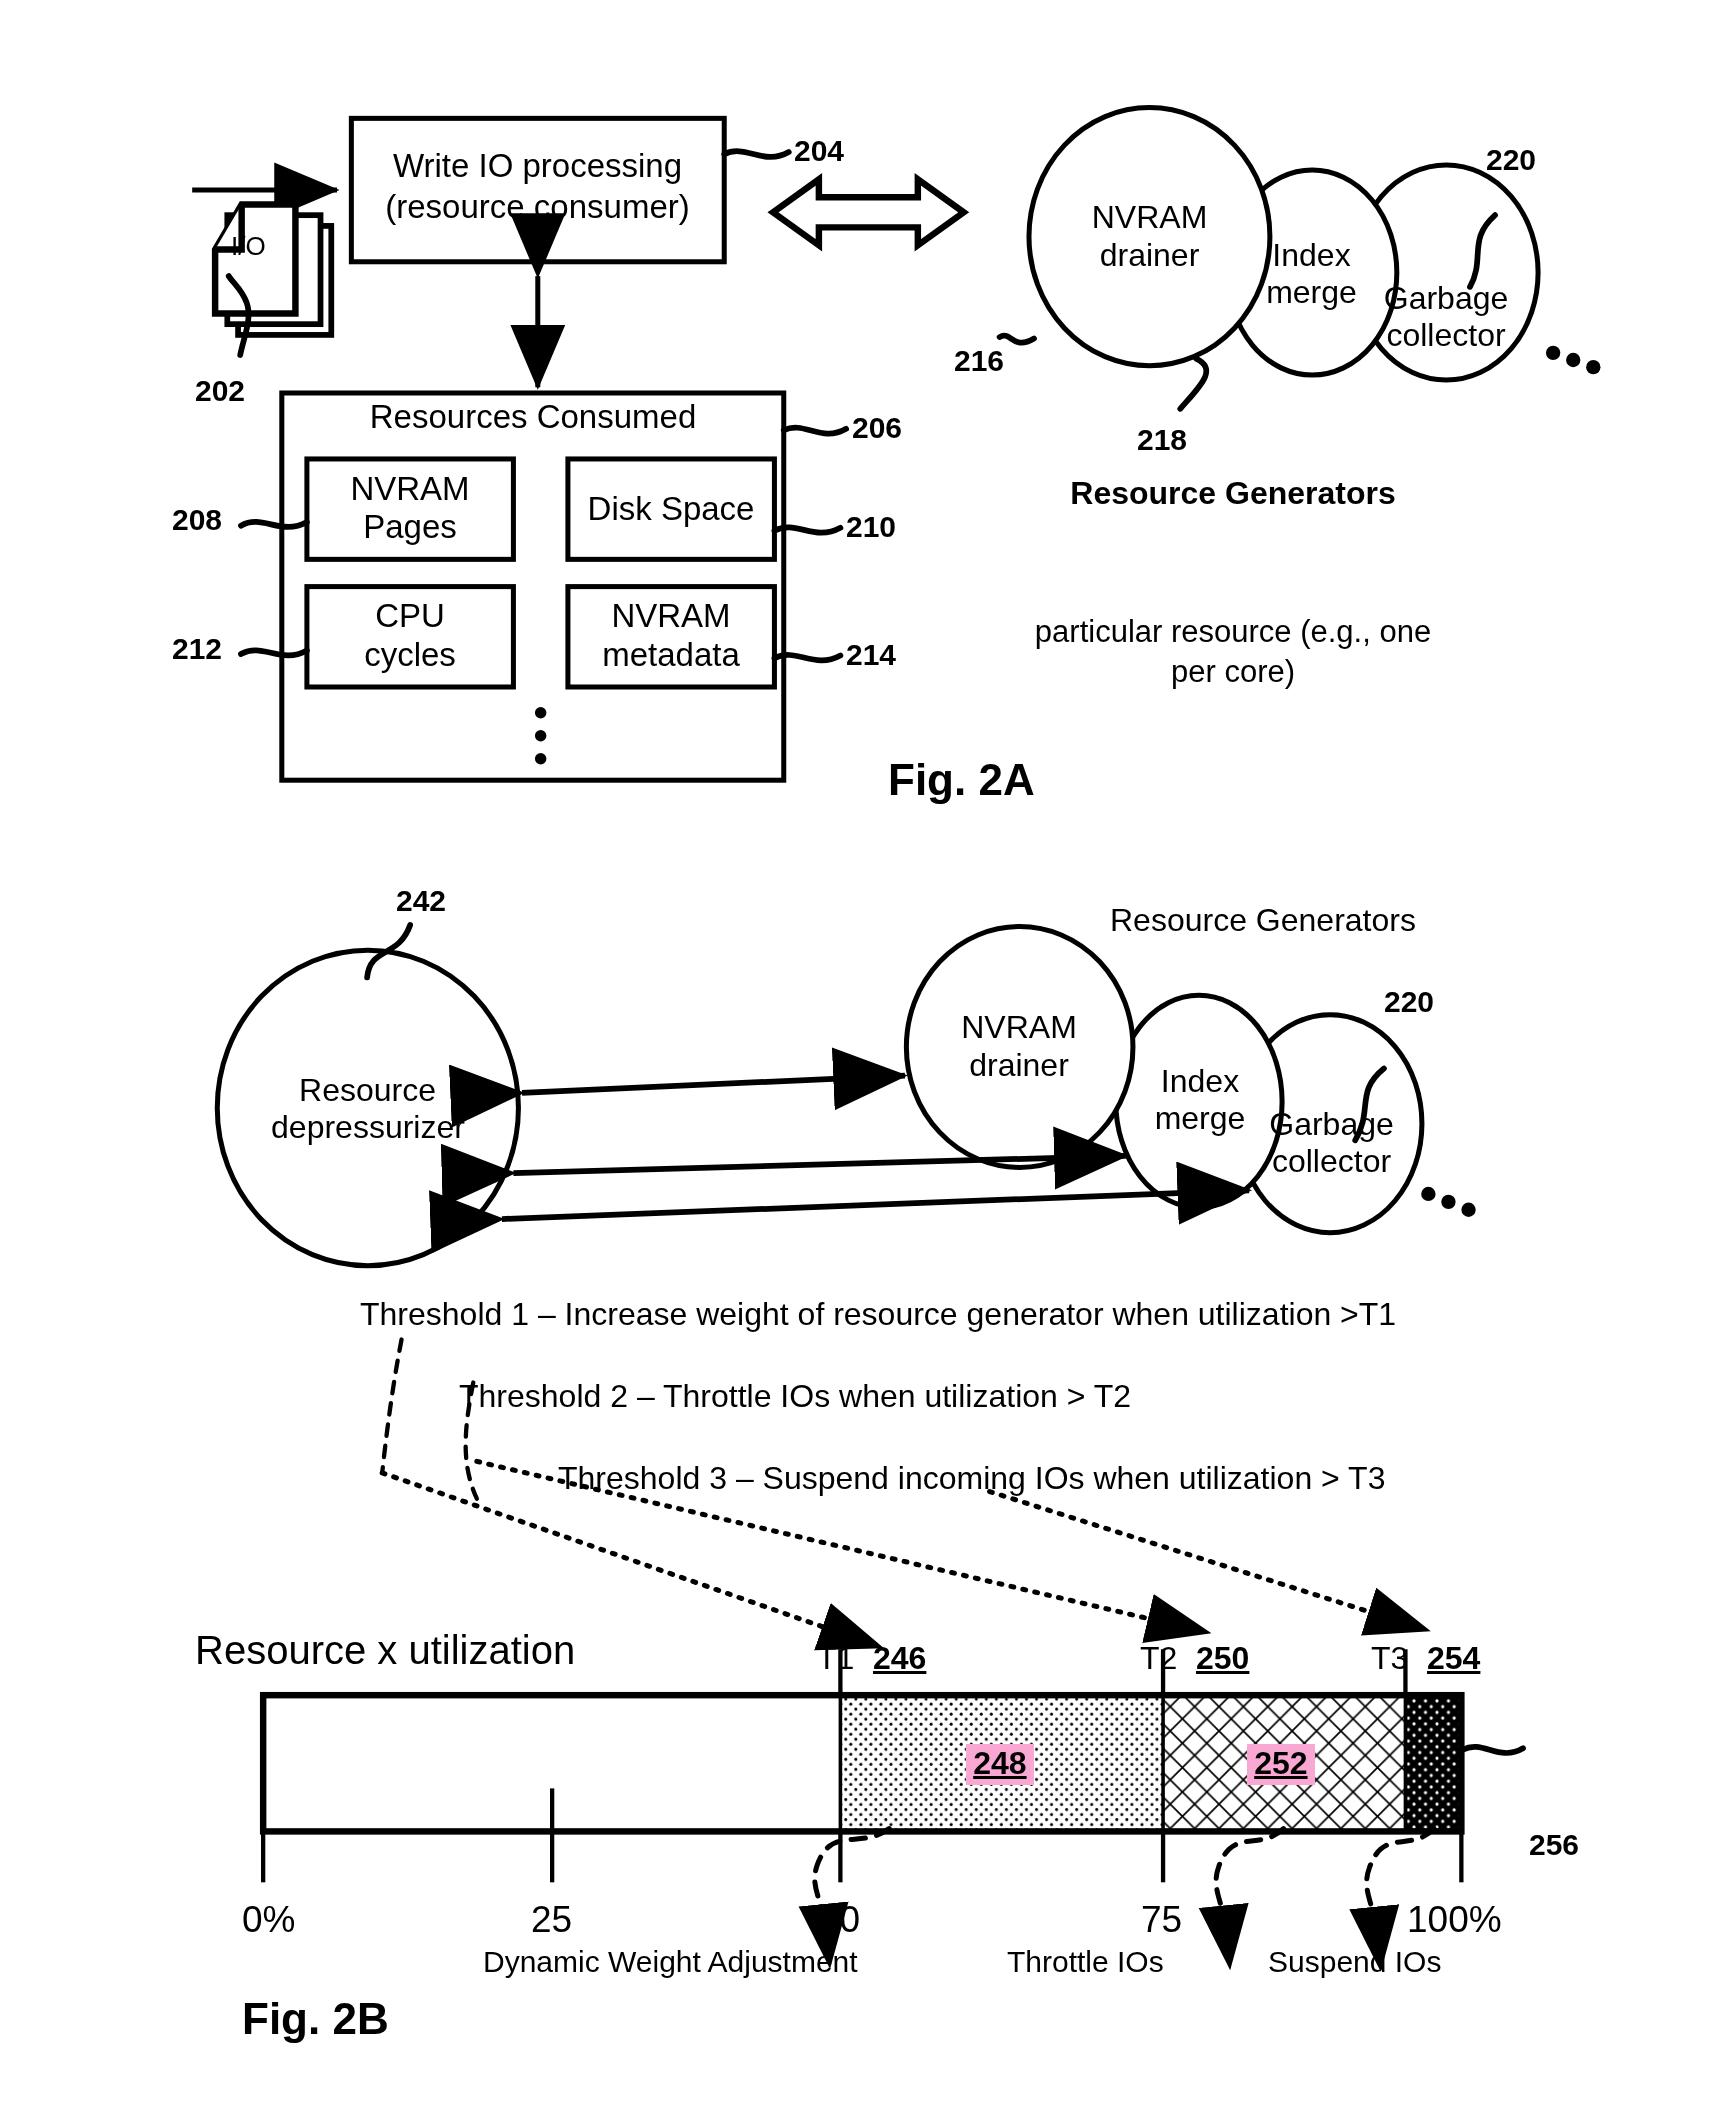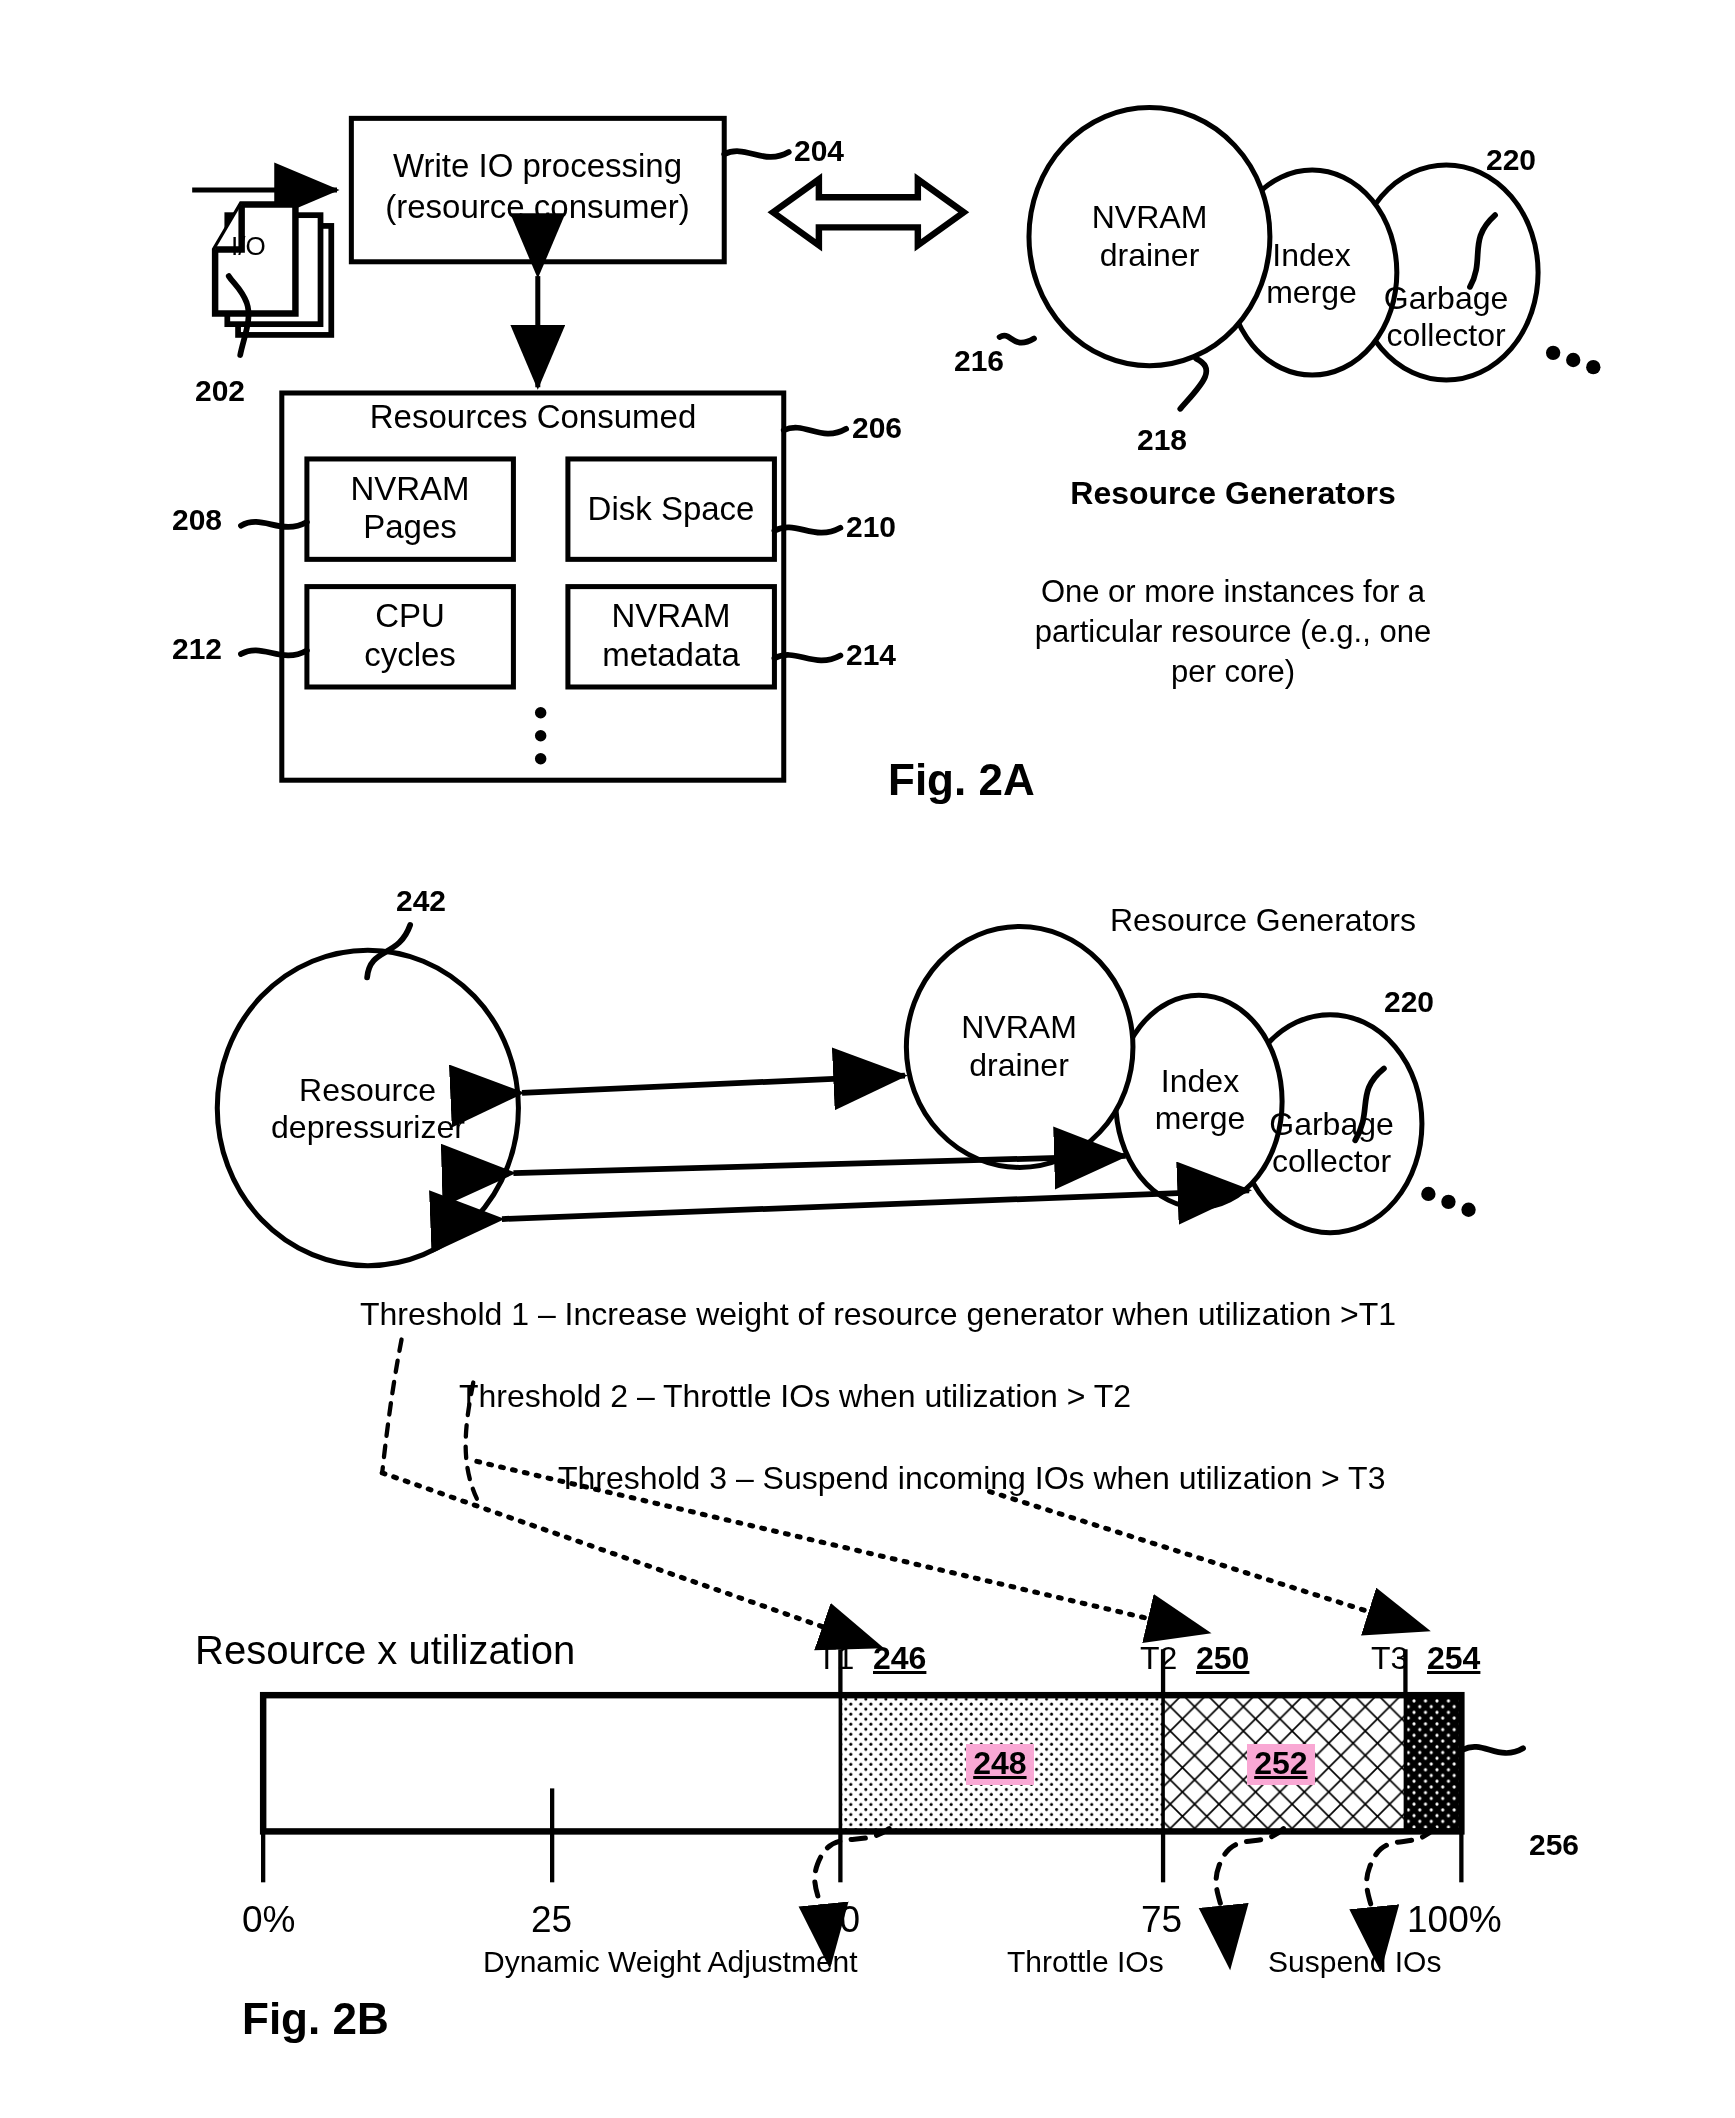--- a/index.html
+++ b/index.html
@@ -201,21 +201,20 @@
 
   <div class="txt circlbl ctr" style="left:1240px;top:237px;width:143px;">Index</div>
   <div class="txt circlbl ctr" style="left:1240px;top:274px;width:143px;">merge</div>
   <div class="txt ref" style="left:1137px;top:422px;">218</div>
 
   <div class="txt circlbl ctr" style="left:1367px;top:280px;width:158px;">Garbage</div>
   <div class="txt circlbl ctr" style="left:1367px;top:317px;width:158px;">collector</div>
   <div class="txt ref" style="left:1486px;top:142px;">220</div>
 
   <div class="txt genhdr ctr" style="left:989px;top:475px;width:488px;">Resource Generators</div>
-  <div class="txt note ctr" style="left:982px;top:574px;width:502px;">One or more instances for a</div>
   <div class="txt note ctr" style="left:982px;top:614px;width:502px;">particular resource (e.g., one</div>
   <div class="txt note ctr" style="left:982px;top:654px;width:502px;">per core)</div>
 
   <div class="txt figlbl" style="left:888px;top:754px;">Fig. 2A</div>
 
   <div class="txt ref" style="left:396px;top:883px;">242</div>
   <div class="txt circlbl ctr" style="left:267px;top:1072px;width:201px;">Resource</div>
   <div class="txt circlbl ctr" style="left:246px;top:1109px;width:244px;">depressurizer</div>
 
   <div class="txt genhdr2" style="left:1110px;top:902px;">Resource Generators</div>

